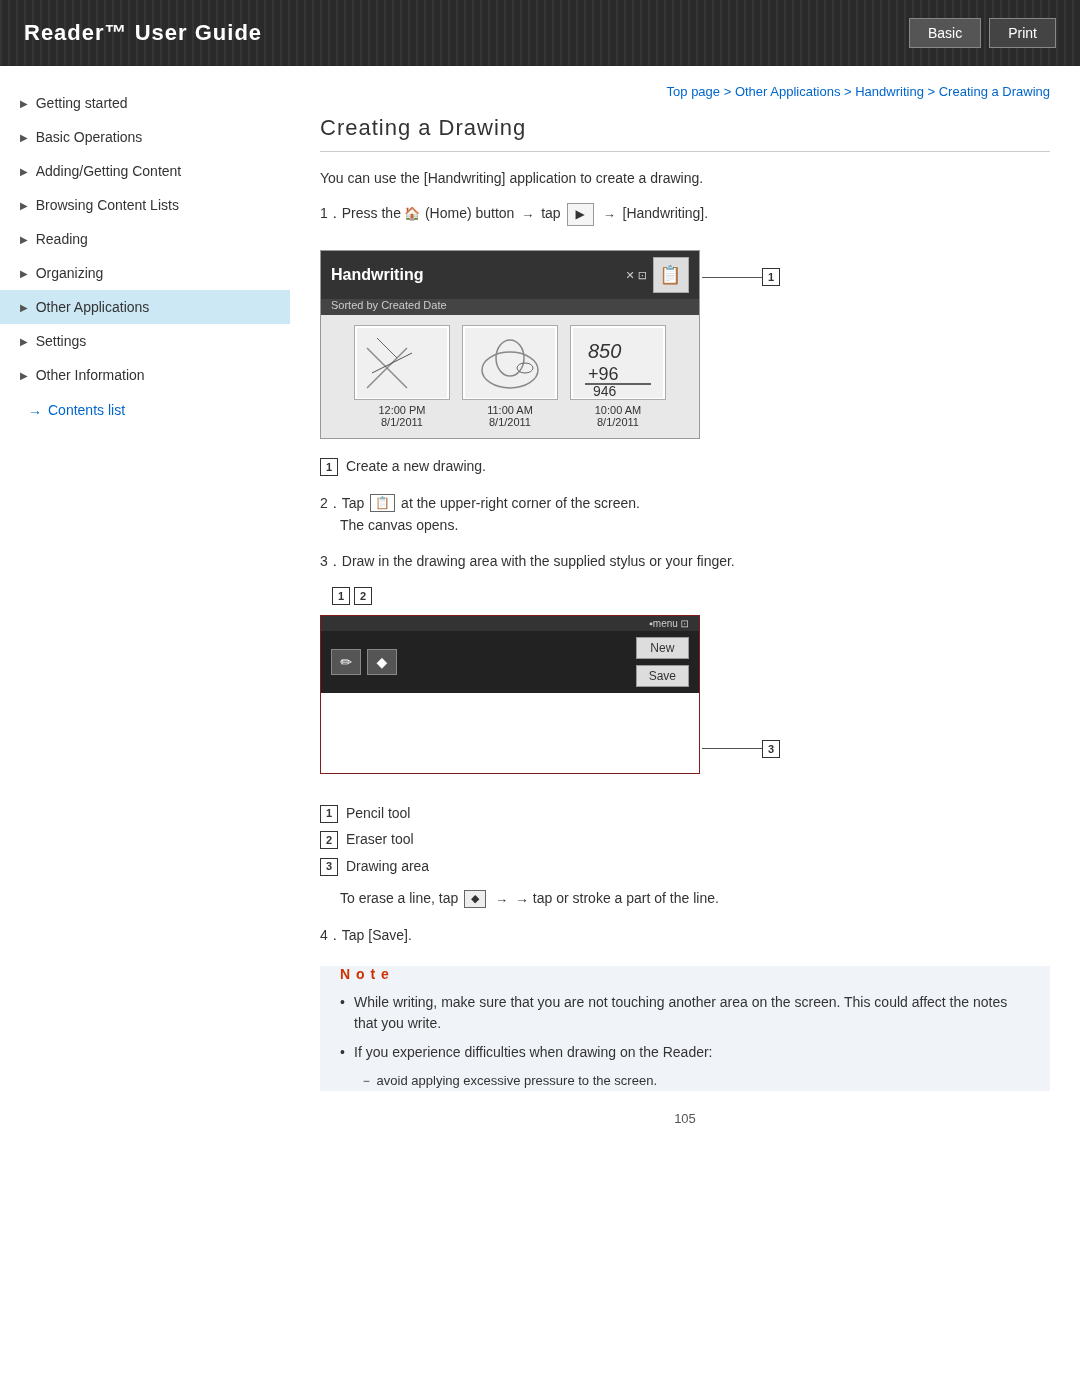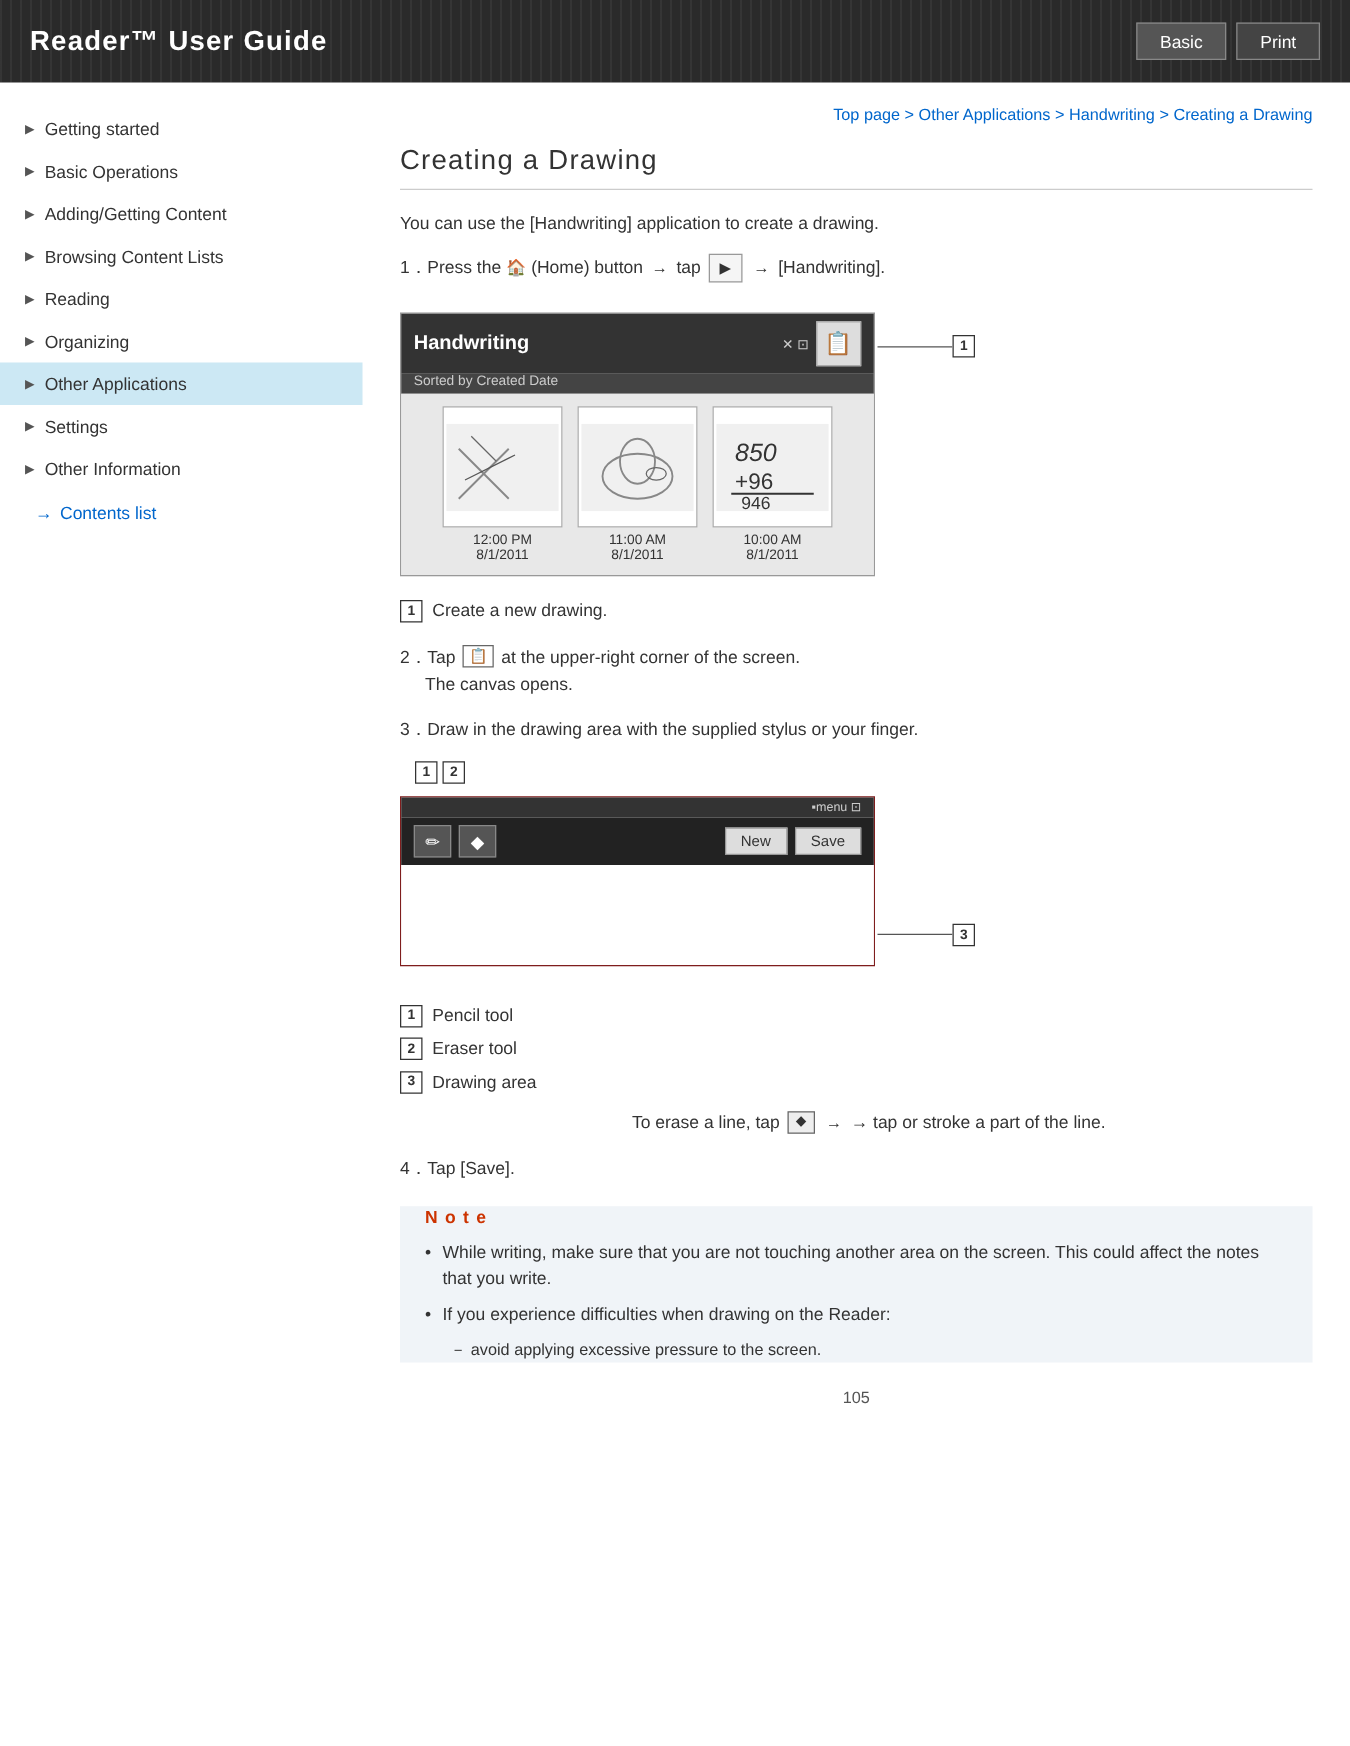--- a/index.html
+++ b/index.html
@@ -138,21 +138,21 @@
       gap: 12px;
       justify-content: center;
     }
     .hw-thumb {
       text-align: center;
       font-size: 11px;
       color: #333;
     }
     .hw-thumb-img {
       width: 96px;
-      height: 97px;
+      height: 75px;
       border: 1px solid #aaa;
       background: #fff;
       display: flex;
       align-items: center;
       justify-content: center;
       margin-bottom: 4px;
       overflow: hidden;
     }
     .hw-icon-btn {
       width: 36px;
@@ -200,21 +200,21 @@
       width: 30px;
       height: 26px;
       background: #555;
       border: 1px solid #888;
       display: flex;
       align-items: center;
       justify-content: center;
       color: #fff;
       font-size: 14px;
     }
-    .canvas-action-btns { display: flex; gap: 6px; }
+    .canvas-action-btns { display: flex; gap: 6px; flex-direction: column; }
     .canvas-action-btn {
       background: #ddd;
       border: 1px solid #999;
       padding: 3px 12px;
       font-size: 12px;
       color: #333;
     }
     .canvas-body {
       background: #fff;
       height: 80px;
@@ -526,21 +526,21 @@
         <span class="callout">2</span>
         <span>Eraser tool</span>
       </div>
       <div class="legend-item">
         <span class="callout">3</span>
         <span>Drawing area</span>
       </div>
     </div>
 
     
-    <div class="step" style="padding-left:20px;text-align:center;">
+    <div class="step" style="padding-left:20px;">
       <span>To erase a line, tap</span>
       <span class="eraser-icon">◆</span>
       <span class="inline-arrow">→</span>
       <span>→  tap or stroke a part of the line.</span>
     </div>
 
     
     <div class="step">
       <span>4．Tap [Save].</span>
     </div>

